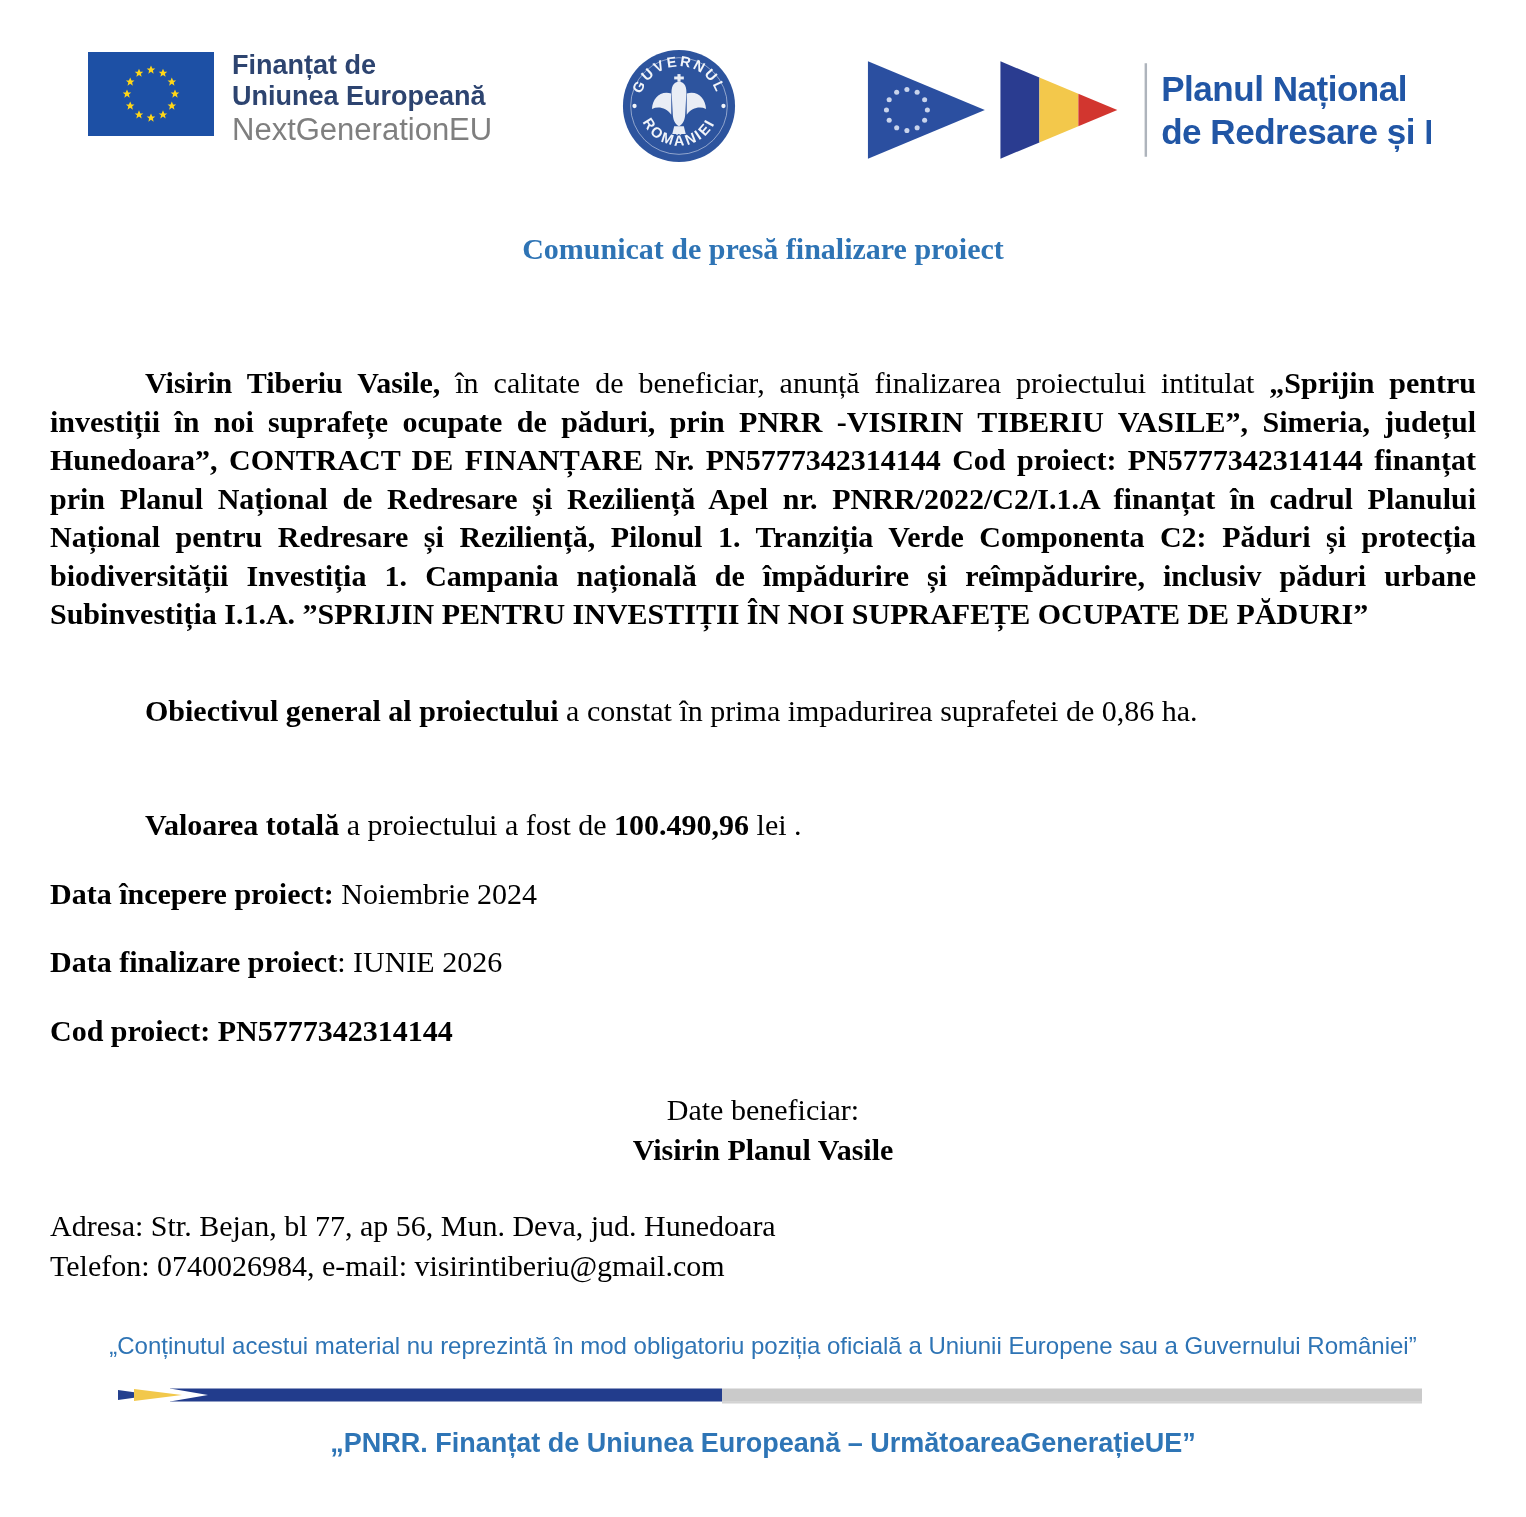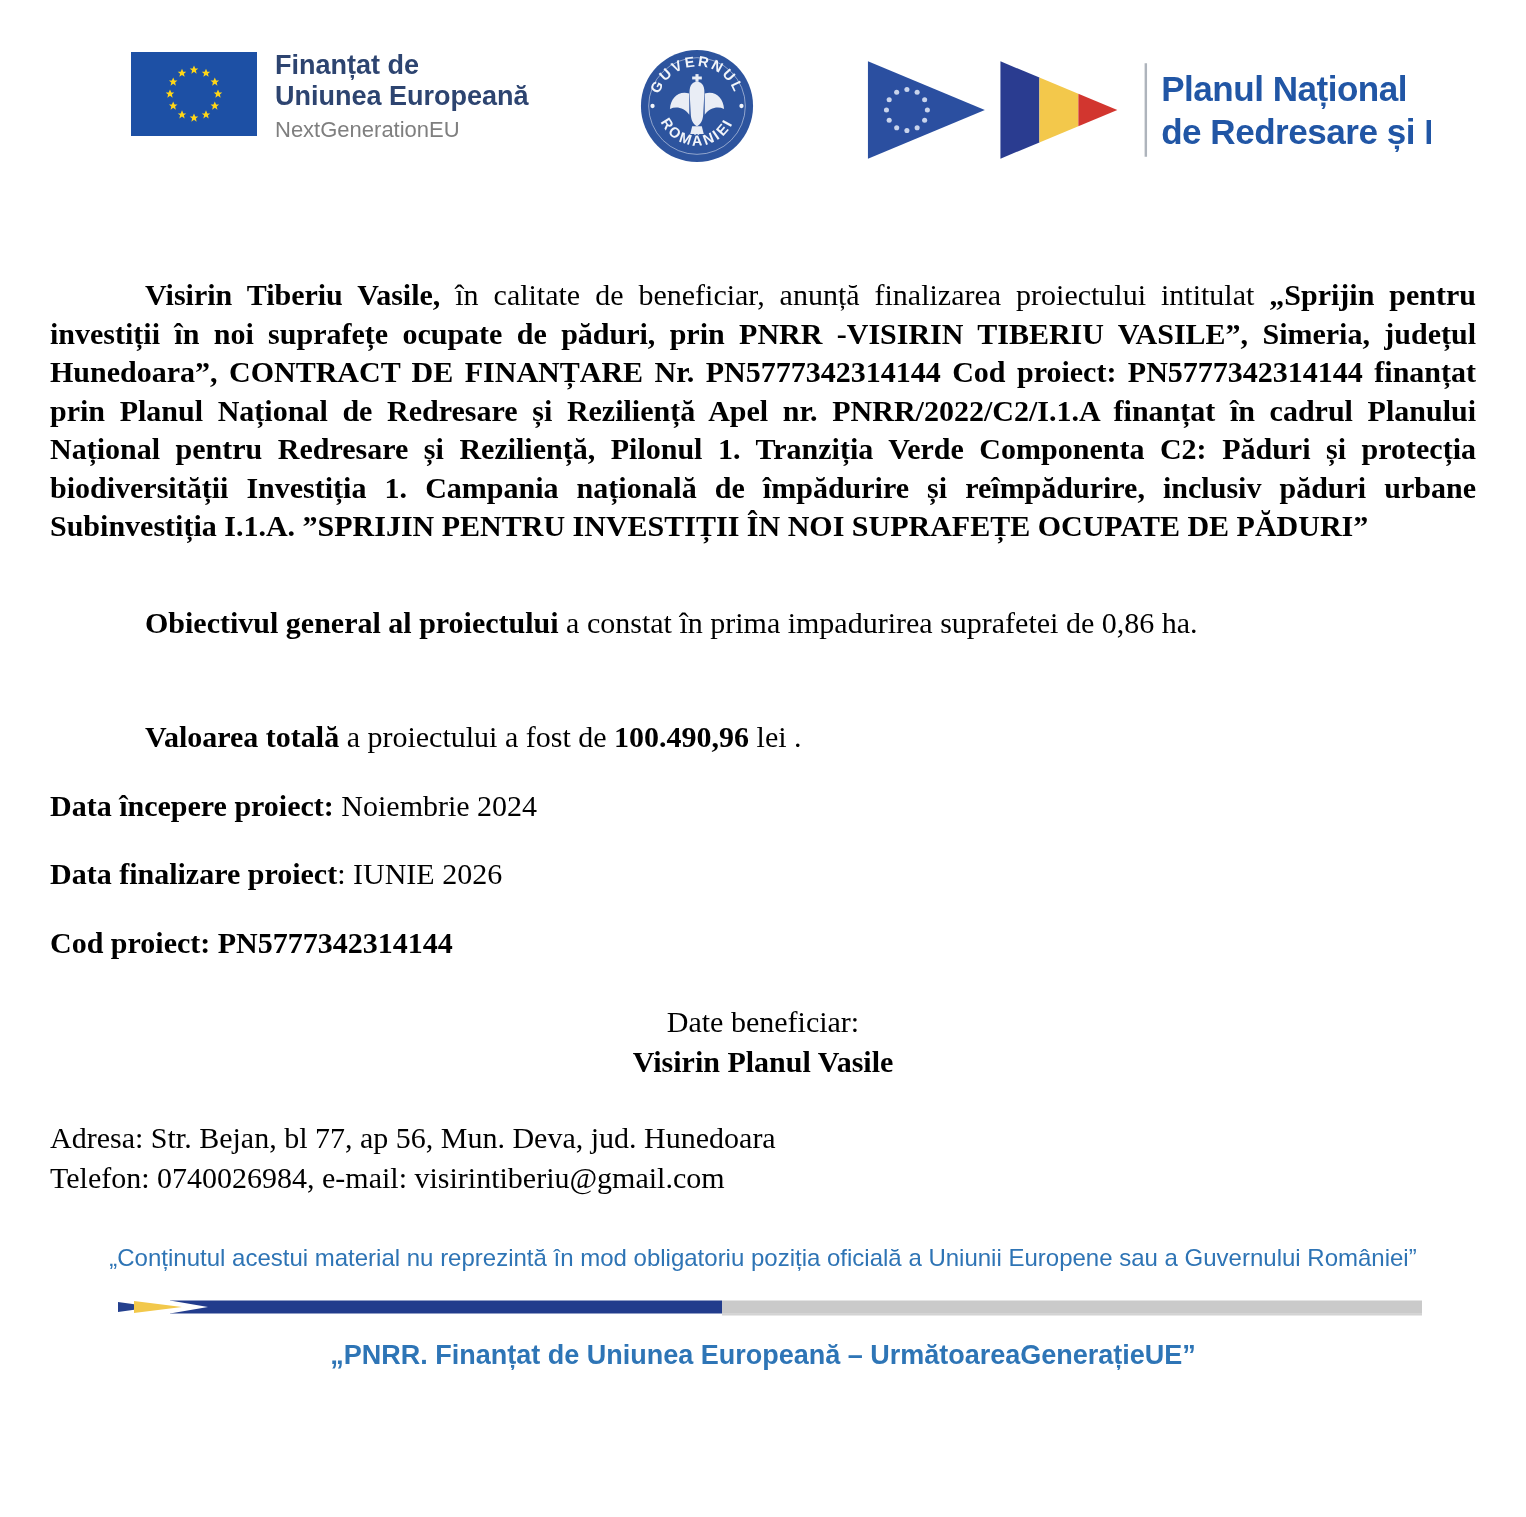--- a/index.html
+++ b/index.html
@@ -4,27 +4,27 @@
 <style>
   html,body{margin:0;padding:0;background:#ffffff;}
   body{
     width:1526px;min-height:1517px;
     font-family:"Liberation Serif","DejaVu Serif",serif;
     color:#000;position:relative;overflow:hidden;
   }
   
   .logos{
     display:flex;align-items:flex-start;justify-content:space-between;
-    padding:48px 95px 0 88px;height:130px;margin-left:43px;
+    padding:48px 95px 0 88px;height:130px;
   }
   .eu-logo{display:flex;align-items:flex-start;gap:18px;}
   .eu-flag{width:126px;height:84px;display:block;margin-top:4px;}
   .eu-logo-text{font-family:"Liberation Sans","DejaVu Sans",sans-serif;line-height:31px;padding-top:2px;}
   .eu-logo-text .l1,.eu-logo-text .l2{font-weight:bold;color:#2D4470;font-size:27px;}
-  .eu-logo-text .l3{color:#7F7F7F;font-size:22px;font-weight:400;padding-top:2px;}
+  .eu-logo-text .l3{color:#7F7F7F;font-size:31px;font-weight:400;padding-top:2px;}
   .gov-seal{width:116px;height:116px;display:block;margin-top:0px;}
   .pnrr-logo{display:block;width:565px;height:112px;margin-top:6px;}
   
   .titles{margin-top:54px;text-align:center;color:#2E74B5;font-weight:bold;}
   .titles .t1{font-size:30px;}
   .titles .t2{font-size:30px;margin-top:27px;}
   
   .content{margin:0 50px;font-size:30px;line-height:38.5px;}
   .para-main{margin-top:98px;text-align:justify;text-indent:95px;}
   .para-objective{margin-top:58px;text-indent:95px;}
@@ -125,20 +125,21 @@
     <polygon points="138,6 178,22.7 178,89.3 138,106" fill="#2A3C90"></polygon>
     <polygon points="178,22.7 218,39.4 218,72.6 178,89.3" fill="#F3C84B"></polygon>
     <polygon points="218,39.4 258,56 218,72.6" fill="#D2362F"></polygon>
     <rect x="286" y="8" width="2.5" height="96" fill="#AEB4BC"></rect>
     <text x="303" y="47" font-size="36" font-weight="bold" fill="#2156A5" letter-spacing="-0.5">Planul Național</text>
     <text x="303" y="91" font-size="36" font-weight="bold" fill="#2156A5" letter-spacing="-0.5">de Redresare și Reziliență</text>
   </svg>
 </div>
 
 <div class="titles">
+  <div class="t1">Comunicat de presă finalizare proiect</div>
 </div>
 
 <div class="content">
 
   <p class="para-main"><b>Visirin Tiberiu Vasile,</b><span> în calitate de beneficiar, anunță finalizarea proiectului intitulat </span><b>„Sprijin pentru investiții în noi suprafețe ocupate de păduri, prin PNRR -VISIRIN TIBERIU VASILE”, Simeria, județul Hunedoara”, CONTRACT DE FINANȚARE  Nr. PN5777342314144 Cod proiect: PN5777342314144   finanțat prin Planul Național de Redresare și Reziliență Apel nr. PNRR/2022/C2/I.1.A finanțat în cadrul Planului Național pentru Redresare și Reziliență, Pilonul 1. Tranziția Verde Componenta C2: Păduri și protecția biodiversității Investiția 1. Campania națională de împădurire și reîmpădurire, inclusiv păduri urbane Subinvestiția I.1.A. ”SPRIJIN PENTRU INVESTIȚII ÎN NOI SUPRAFEȚE OCUPATE DE PĂDURI”</b></p>
 
   <p class="para-objective"><b>Obiectivul general al proiectului</b><span> a constat în prima impadurirea suprafetei de 0,86 ha.</span></p>
 
   <p class="para-value"><b>Valoarea totală</b><span> a proiectului a fost  de </span><b>100.490,96</b><span>  lei .</span></p>
 

